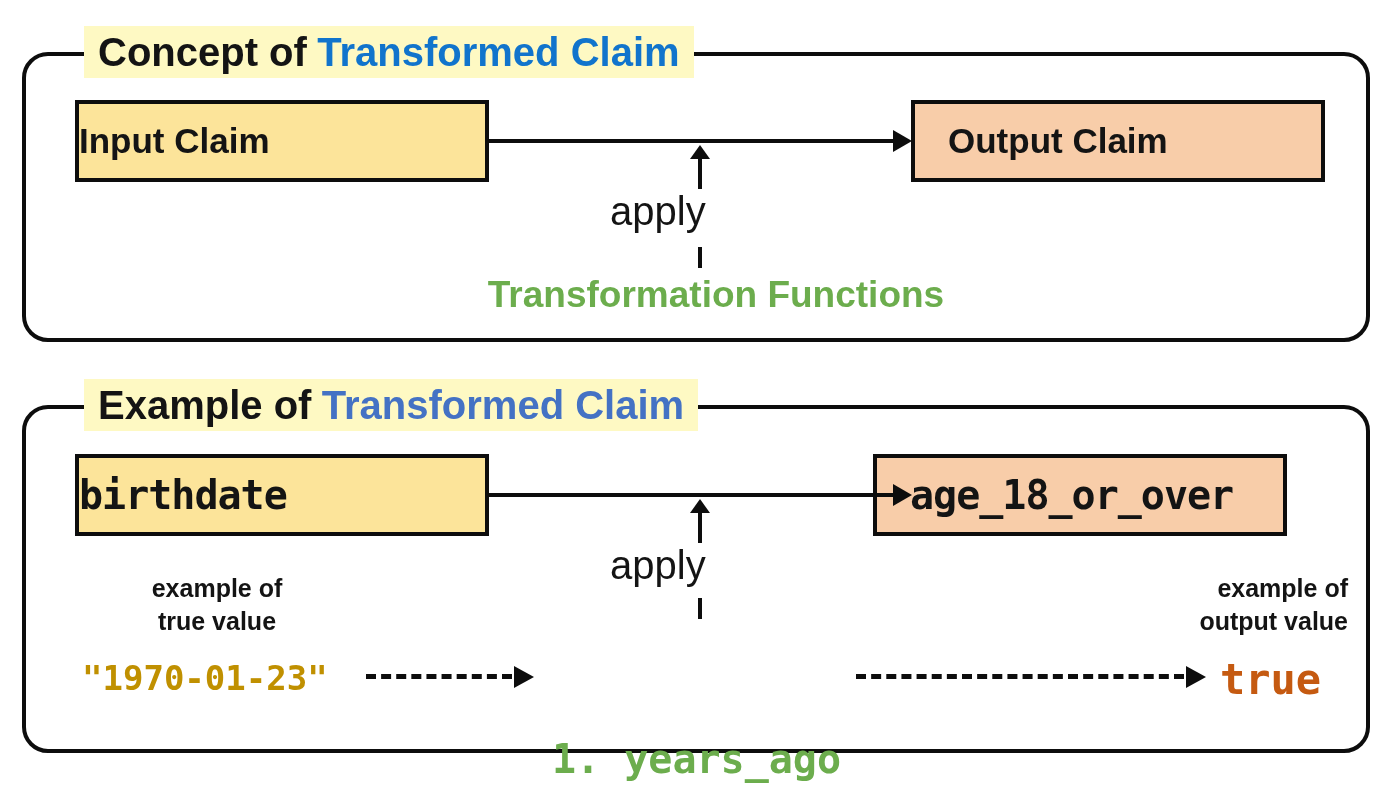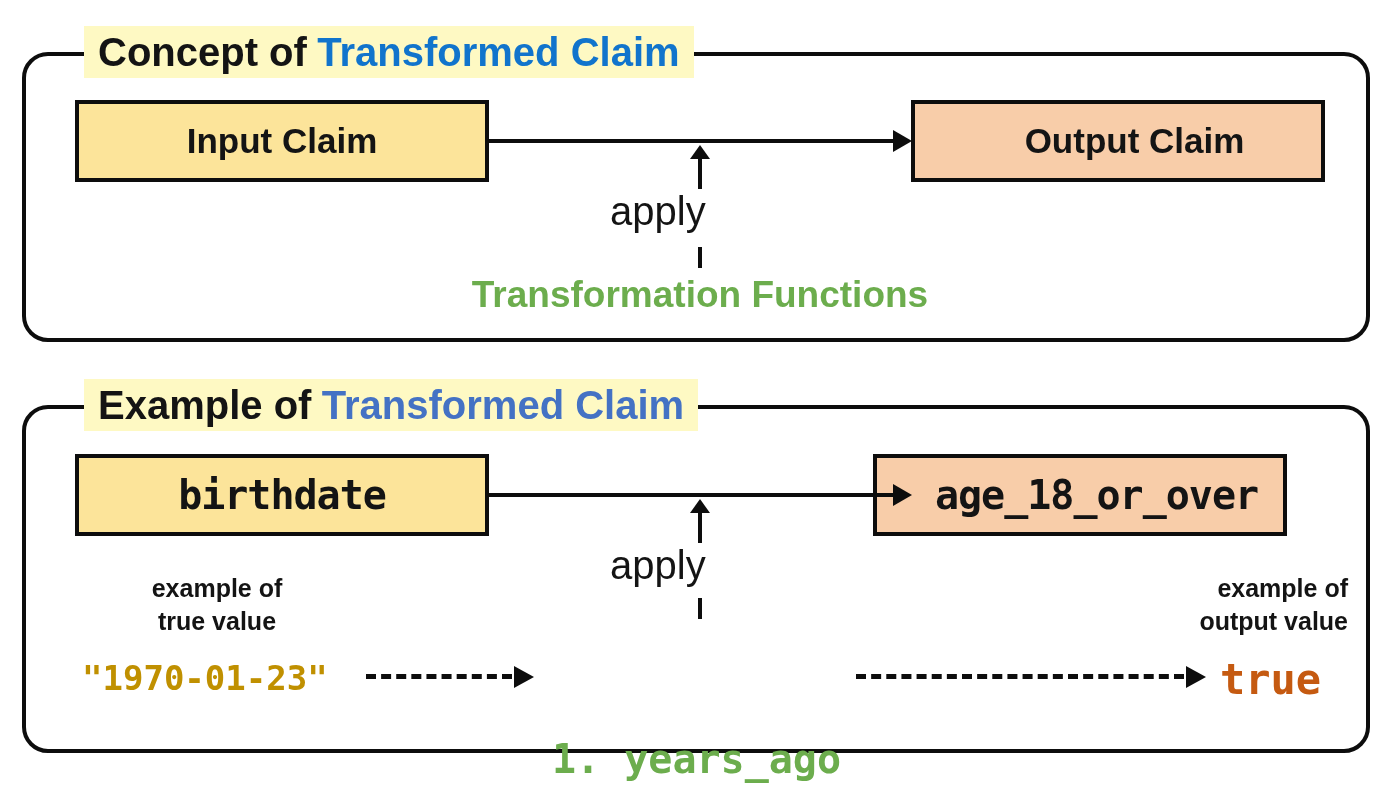--- a/index.html
+++ b/index.html
@@ -42,21 +42,20 @@
   #title-example .t-highlight { color: var(--example-title-highlight, #4472C4); }
 
   
   .claim-box {
     position: absolute;
     width: 414px;
     height: 82px;
     border: 4px solid var(--line-color, #0d0d0d);
     display: flex;
     align-items: center;
-    justify-content: center;
     text-align: center;
   }
   .claim-box.yellow { background: var(--input-box-fill, #FCE49A); }
   .claim-box.salmon { background: var(--output-box-fill, #F8CDA9); padding-left: 33px; }
   .claim-box.sans  { font-size: 35px; font-weight: 700; }
   .claim-box.mono  { font-family: "DejaVu Sans Mono", monospace; font-size: 40px; font-weight: 700; letter-spacing: -1px; }
 
   #box-input-concept  { left: 75px;  top: 100px; }
   #box-output-concept { left: 911px; top: 100px; }
   #box-input-example  { left: 75px;  top: 454px; }
@@ -83,21 +82,21 @@
   .apply-label {
     position: absolute;
     width: 180px;
     text-align: left;
     font-size: 40px;
     font-weight: 400;
   }
 
   .functions-label {
     position: absolute;
-    left: 380px; top: 274px; width: 640px;
+    left: 396px; top: 274px; width: 640px;
     text-align: center;
     font-size: 37px;
     font-weight: 700;
     color: var(--functions-text, #6CAD4D);
   }
 
   .functions-list {
     position: absolute;
     left: 552px; top: 627px;
     font-family: "DejaVu Sans Mono", monospace;

